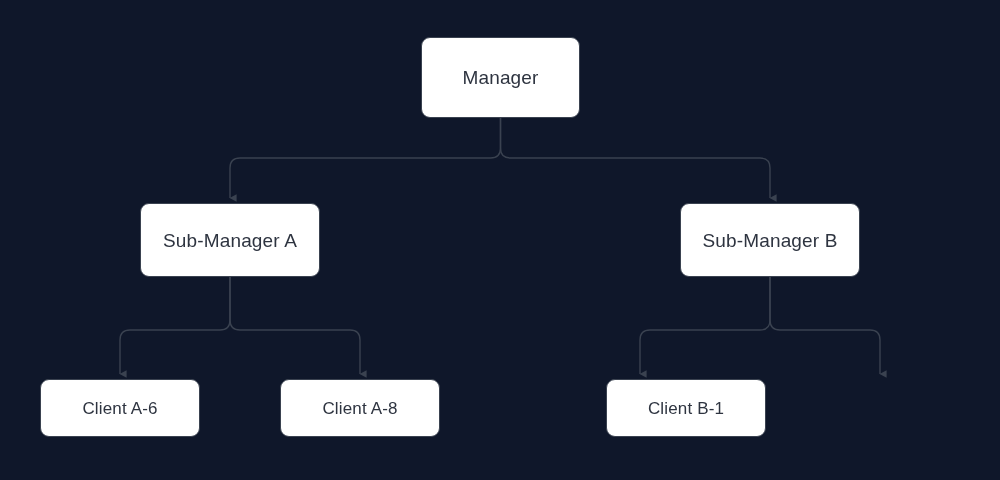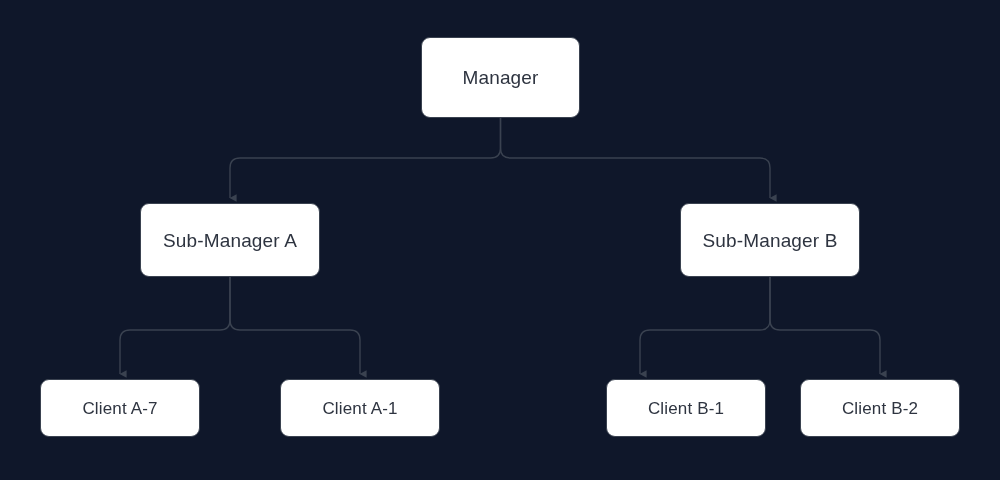--- a/index.html
+++ b/index.html
@@ -67,28 +67,25 @@
 
   <div class="node" style="left:680px; top:203px; width:180px; height:74px; font-size:19px;">
     <span class="node-label">Sub-Manager B</span>
   </div>
 
   <div class="node" style="left:140px; top:203px; width:180px; height:74px; font-size:19px;">
     <span class="node-label">Sub-Manager A</span>
   </div>
 
   <div class="node" style="left:40px; top:379px; width:160px; height:58px; font-size:17px;">
-    <span class="node-label">Client A-7</span>
+    <span class="node-label">Client A-6</span>
   </div>
 
   <div class="node" style="left:280px; top:379px; width:160px; height:58px; font-size:17px;">
-    <span class="node-label">Client A-1</span>
+    <span class="node-label">Client A-8</span>
   </div>
 
   <div class="node" style="left:560px; top:379px; width:160px; height:58px; font-size:17px;margin-left:46px;">
     <span class="node-label">Client B-1</span>
   </div>
 
-  <div class="node" style="left:800px; top:379px; width:160px; height:58px; font-size:17px;">
-    <span class="node-label">Client B-2</span>
-  </div>
 
 </div>
 
 </body></html>

